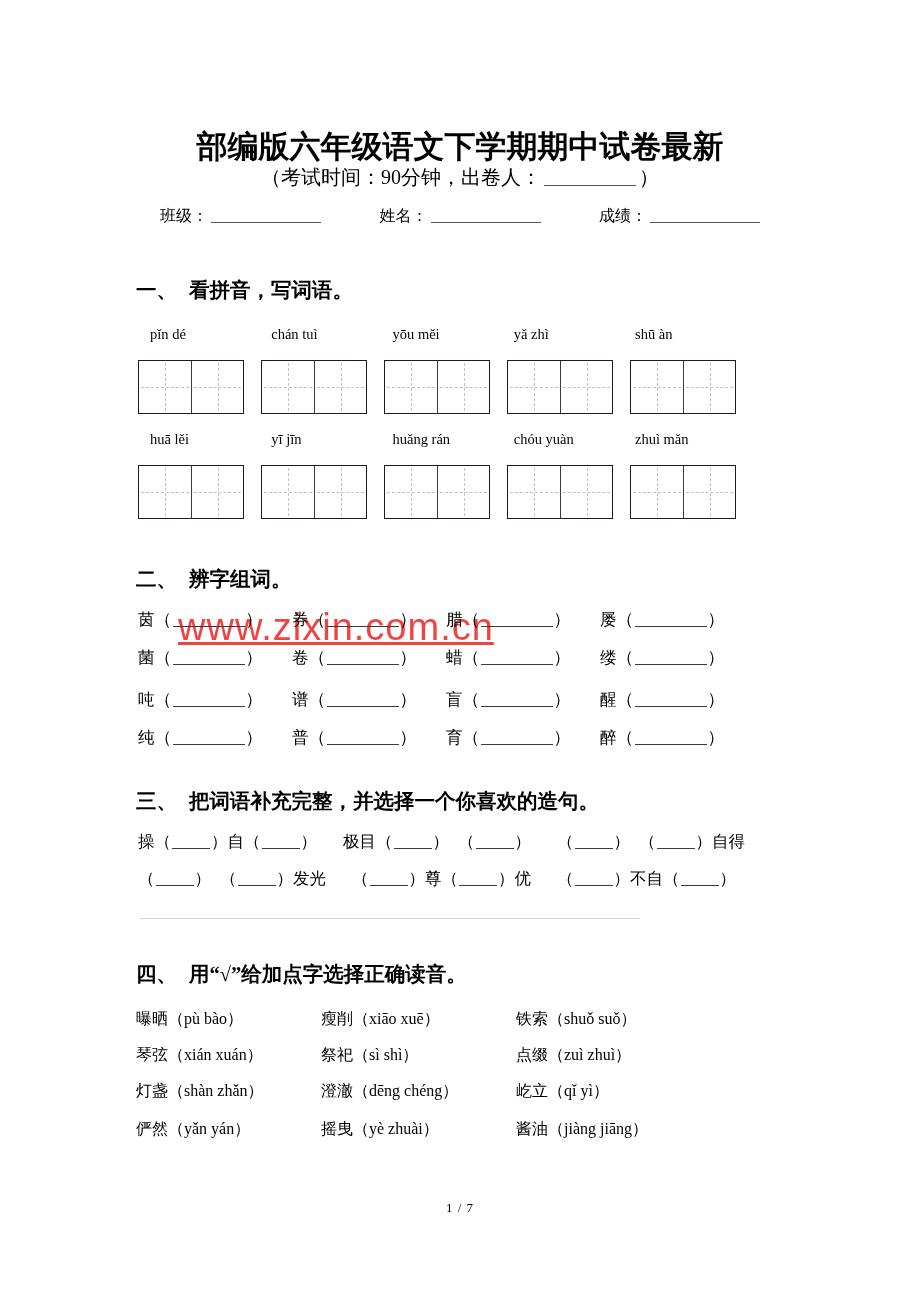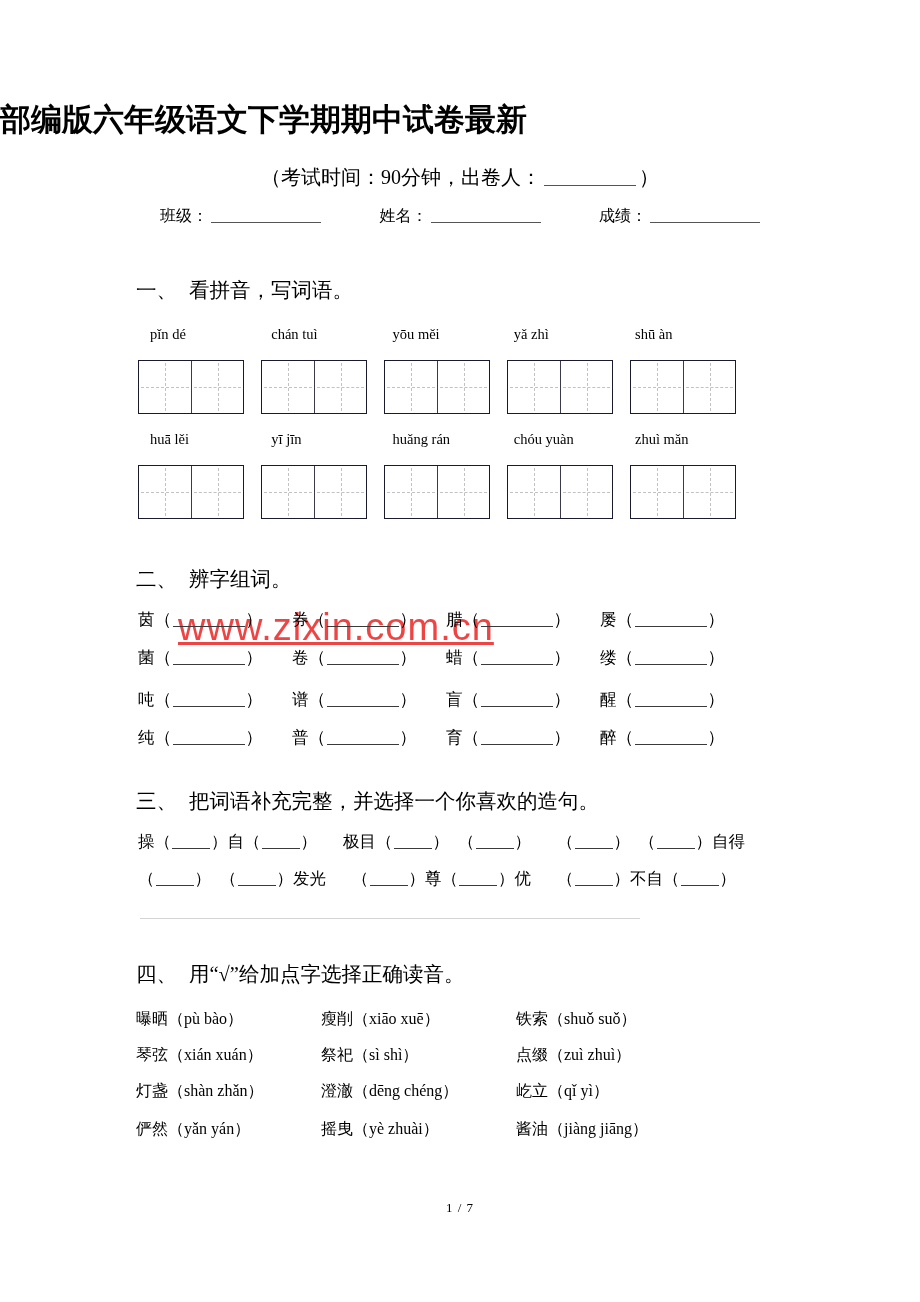--- a/index.html
+++ b/index.html
@@ -38,22 +38,22 @@
     z-index: 0;
     text-decoration: underline;
   }
 
   .content { position: relative; z-index: 2; }
 
   
   .doc-title {
     position: absolute;
     left: 0; right: 0;
-    top: 99px;
-    text-align: left;
+    top: 126px;
+    text-align: center;
     font-family: "Liberation Sans", "DejaVu Sans", sans-serif;
     font-weight: bold;
     font-size: 31px;
     letter-spacing: 0px;
   }
   .doc-subtitle {
     position: absolute;
     left: 0; right: 0;
     top: 164px;
     text-align: center;
@@ -85,20 +85,21 @@
     margin-left: 3px;
     margin-bottom: -2px;
   }
 
   
   .sec-head {
     position: absolute;
     left: 136px;
     font-size: 20.5px;
     white-space: nowrap;
+    font-weight: bold;
   }
   .sec-num { margin-right: 12px; }
 
   
   .pinyin-row {
     position: absolute;
     left: 150px;
     width: 600px;
     font-size: 14.5px;
     display: flex;

